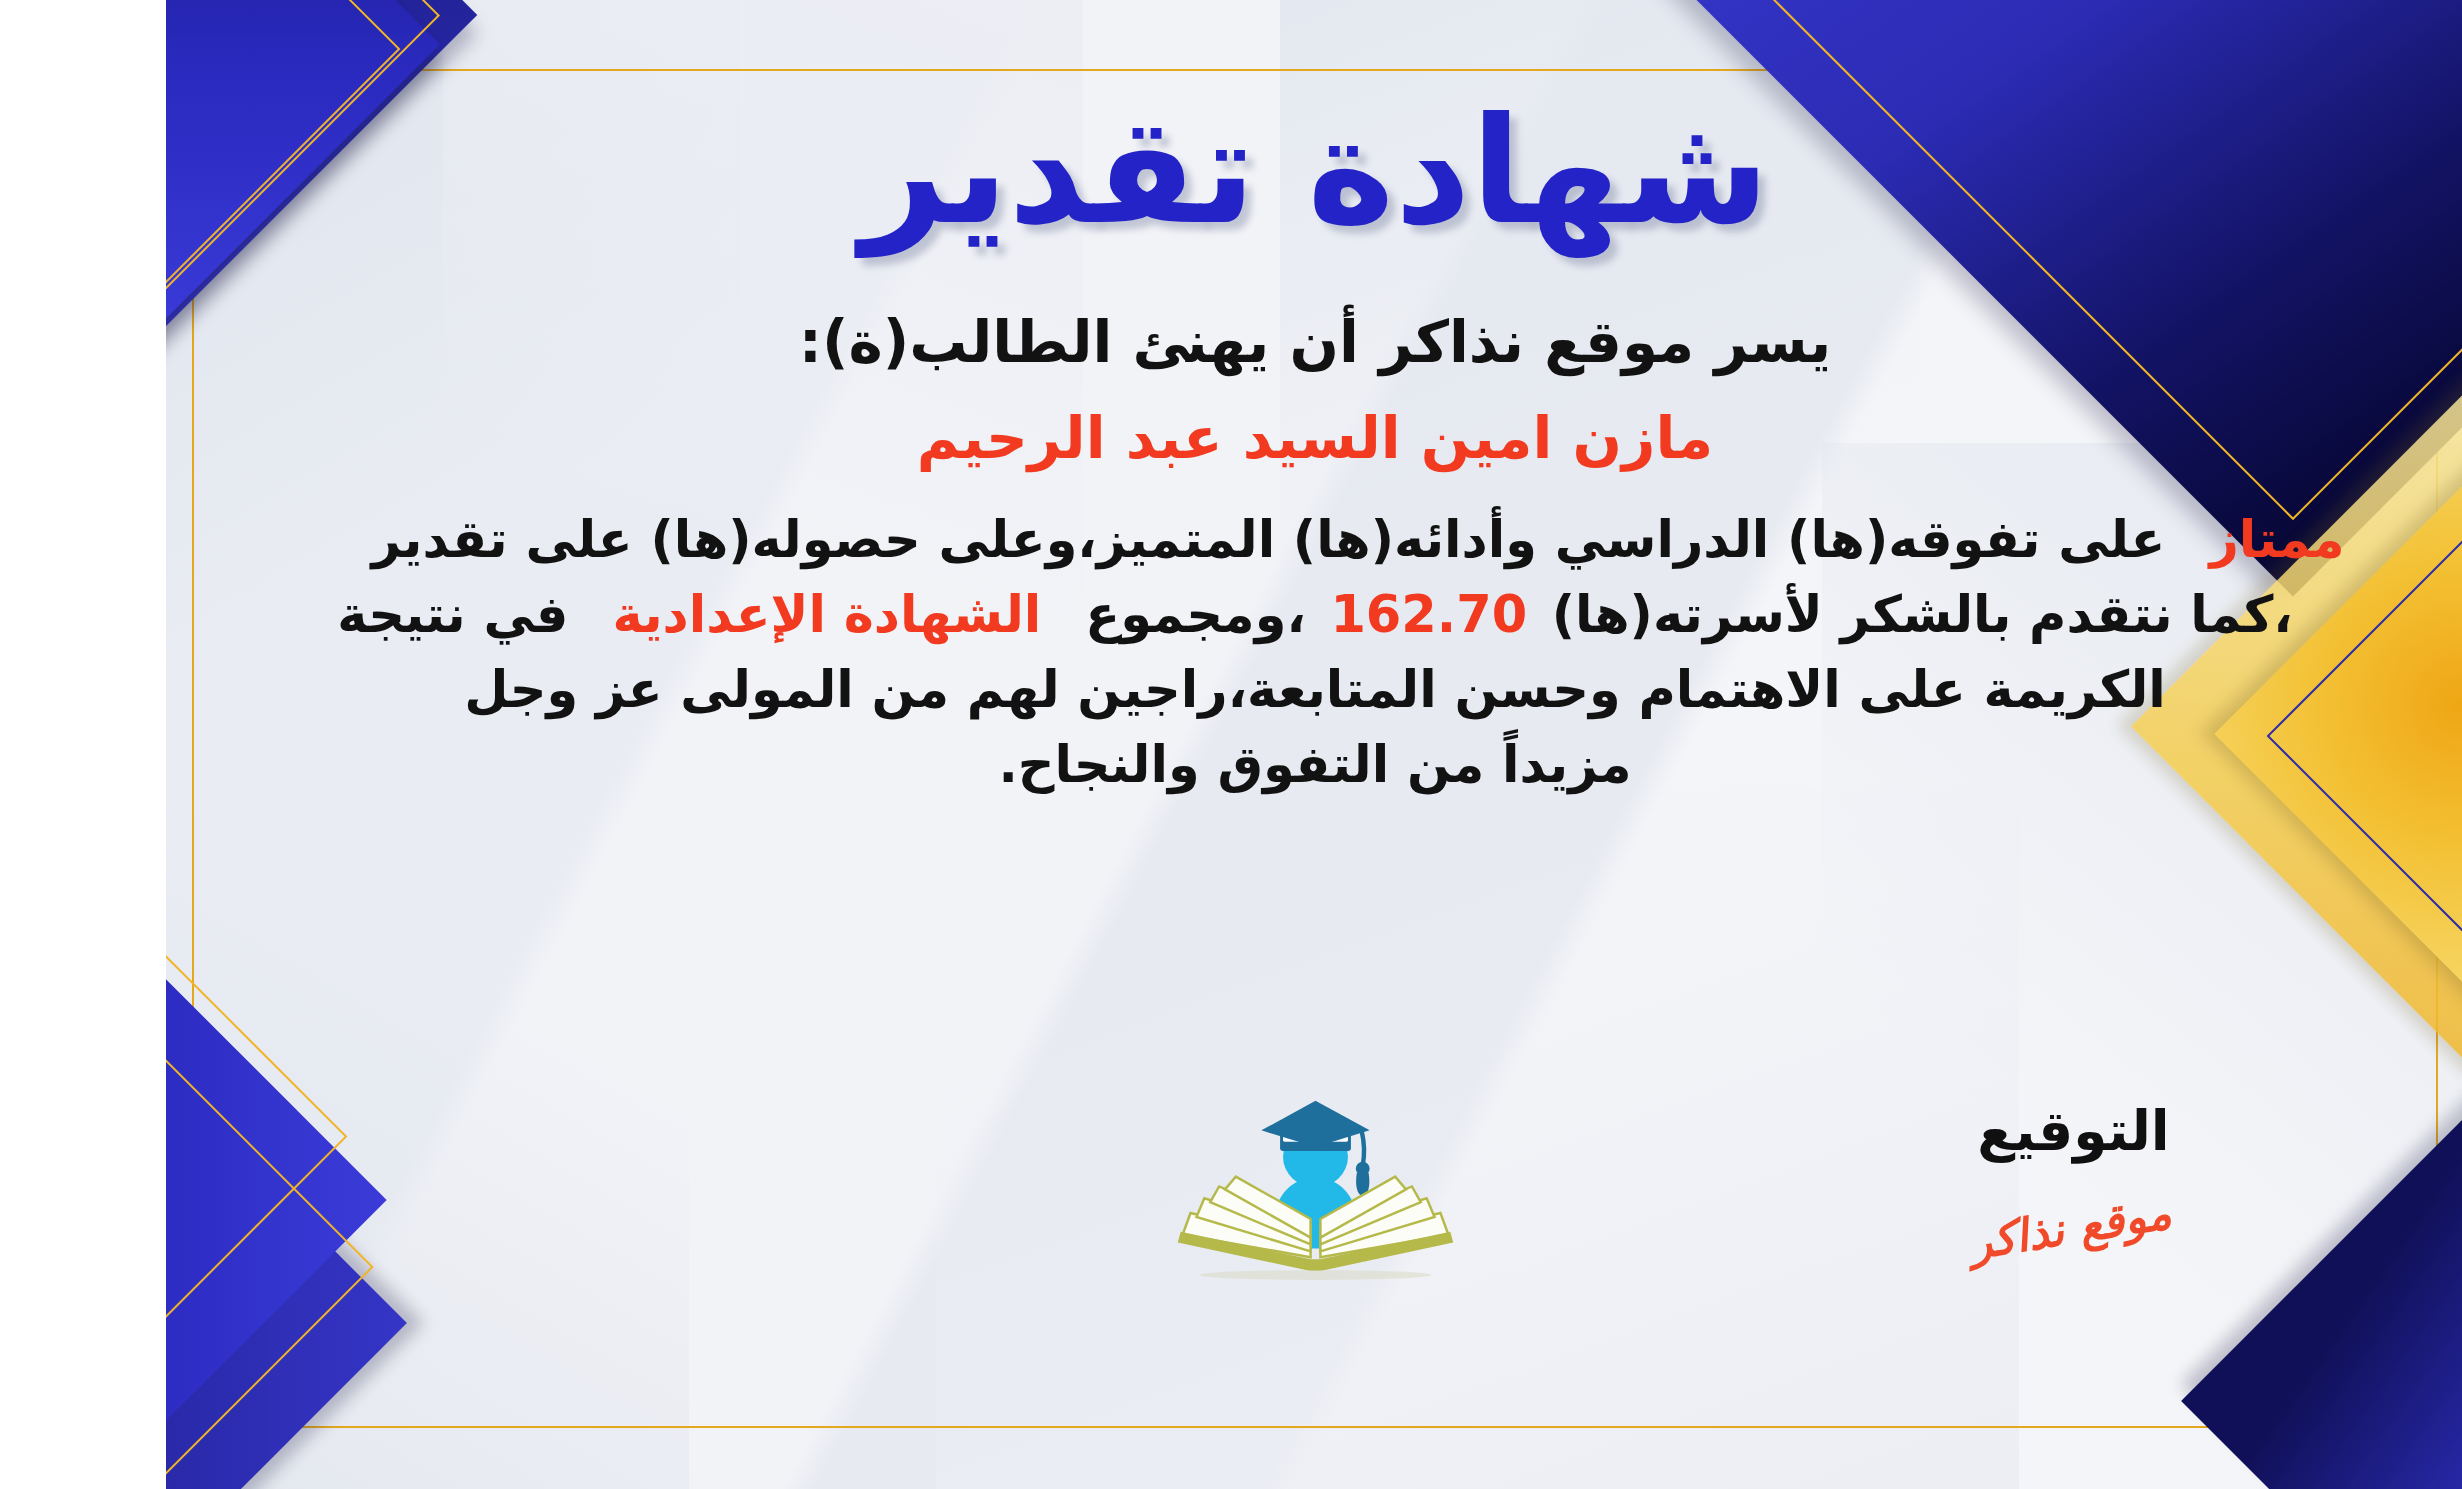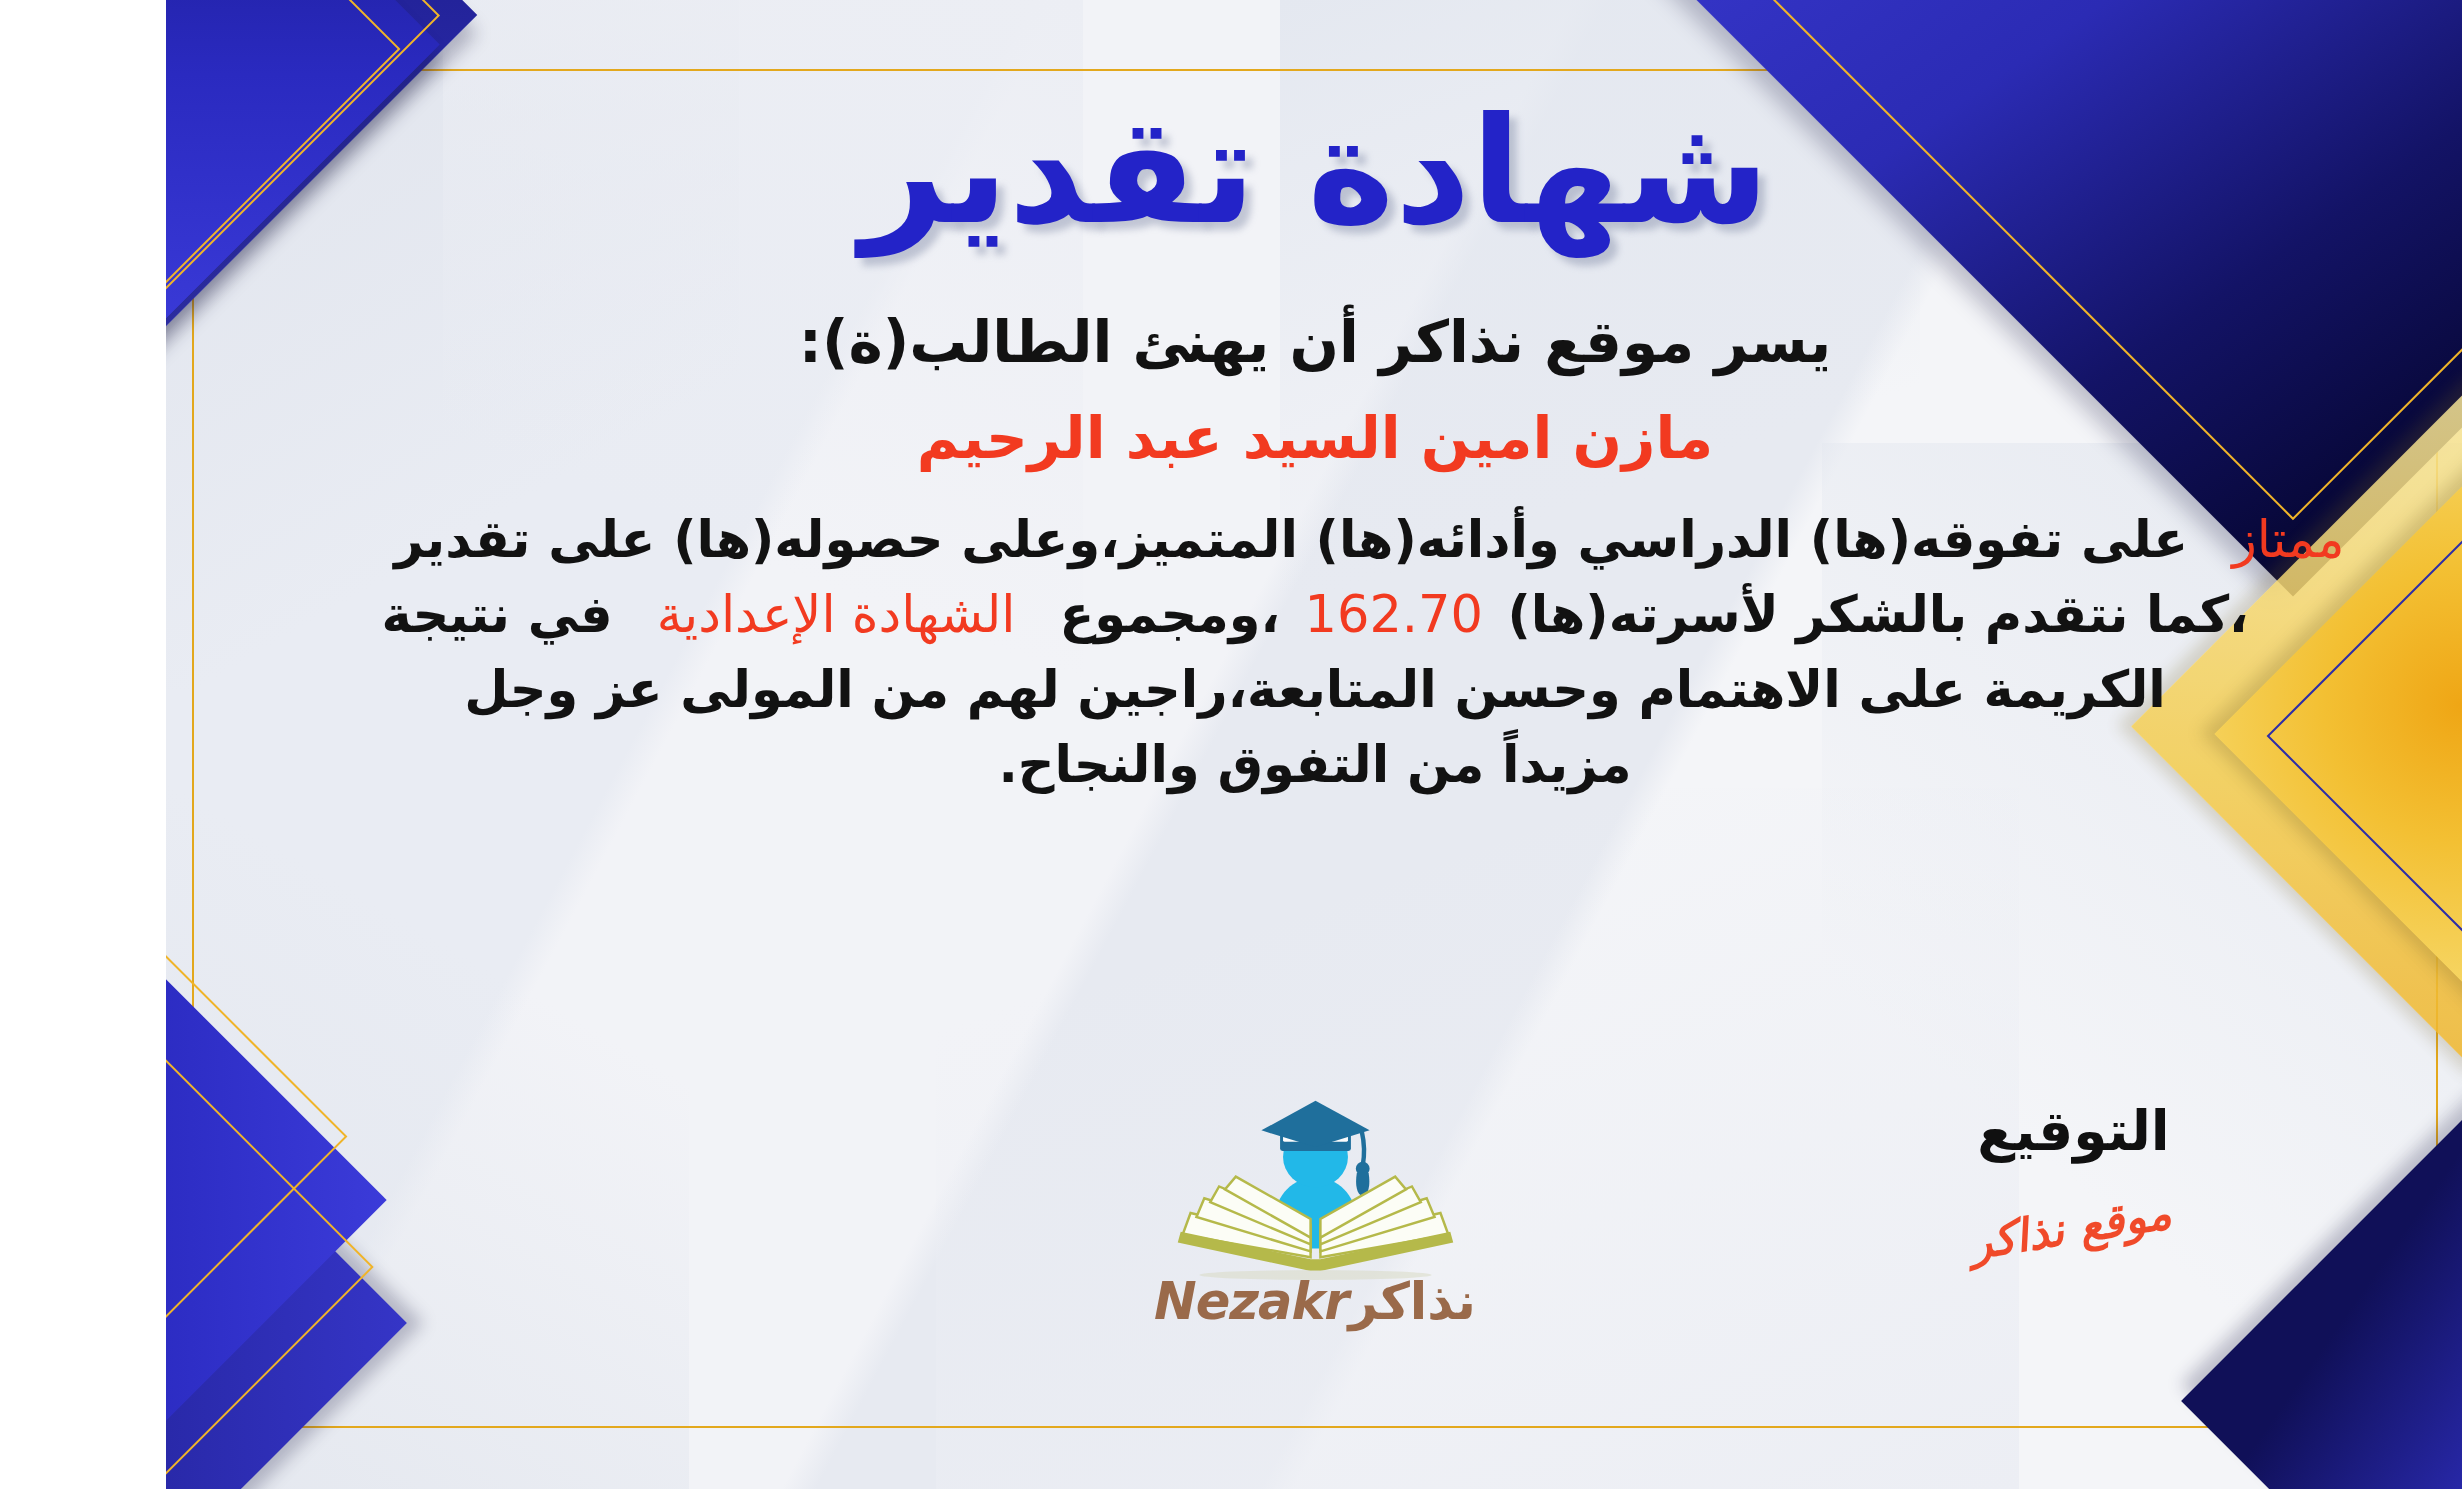--- a/index.html
+++ b/index.html
@@ -167,21 +167,21 @@
     margin-top:31.5px;
     width:2059px;
     direction:rtl; text-align:center;
   }
   .body-line{
     font-size:51px; line-height:1.47;
     color:#121212; font-weight:700;
     direction:rtl; white-space:nowrap;
   }
   .body-line.l1{ text-align:justify; }
-  .hl{ color:#f23a20; font-weight:400; }
+  .hl{ color:#f23a20; font-weight:700; }
   .sp{ display:inline-block; width:44px; }
   .sp-sm{ display:inline-block; width:24.6px; }
 
   
   .footer{
     position:absolute; left:0; right:0; bottom:9.8px;
     height:315px;
   }
 
   .signature-col{
@@ -310,19 +310,18 @@
           <path d="M300 312 126 214l22-26 152 86z" fill="#fcfdf6" stroke="#b5b94a" stroke-width="5"></path>
 
           <path d="M320 352 580 306l-16-44-244 56z" fill="#fcfdf6" stroke="#b5b94a" stroke-width="5"></path>
           <path d="M320 340 552 270l-16-38-216 66z" fill="#fcfdf6" stroke="#b5b94a" stroke-width="5"></path>
           <path d="M320 326 524 240l-18-32-186 78z" fill="#fcfdf6" stroke="#b5b94a" stroke-width="5"></path>
           <path d="M320 312 494 214l-22-26-152 86z" fill="#fcfdf6" stroke="#b5b94a" stroke-width="5"></path>
 
           <path d="M36 300 300 356h20L584 300l6 22L320 380h-20L30 322z" fill="#b5b94a"></path>
           <ellipse cx="310" cy="388" rx="236" ry="10" fill="#d8dbc4" opacity=".55"></ellipse>
         </svg>
-        <div class="logo-text"><span>Nezakr</span><span class="ar">نذاكر</span></div>
       </div>
 
     </div>
   </div>
 </div>
 
 
 </body></html>

